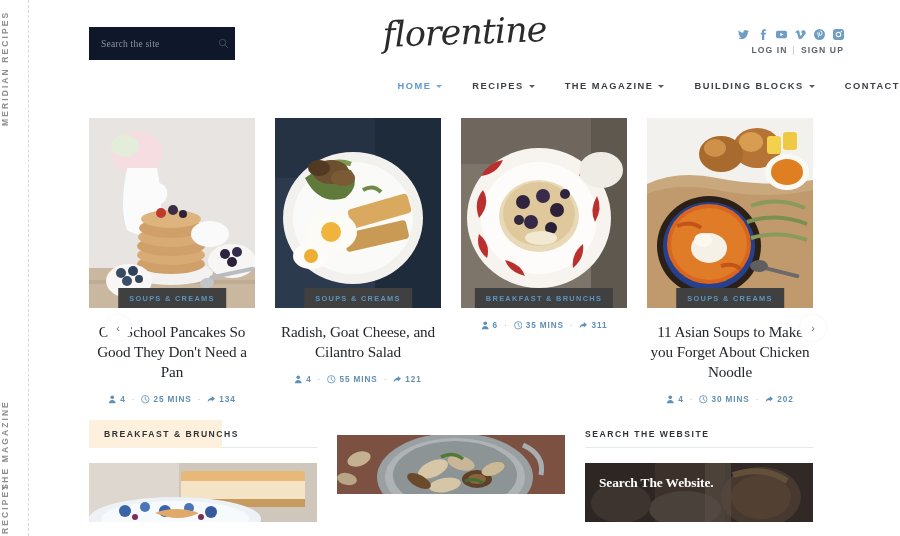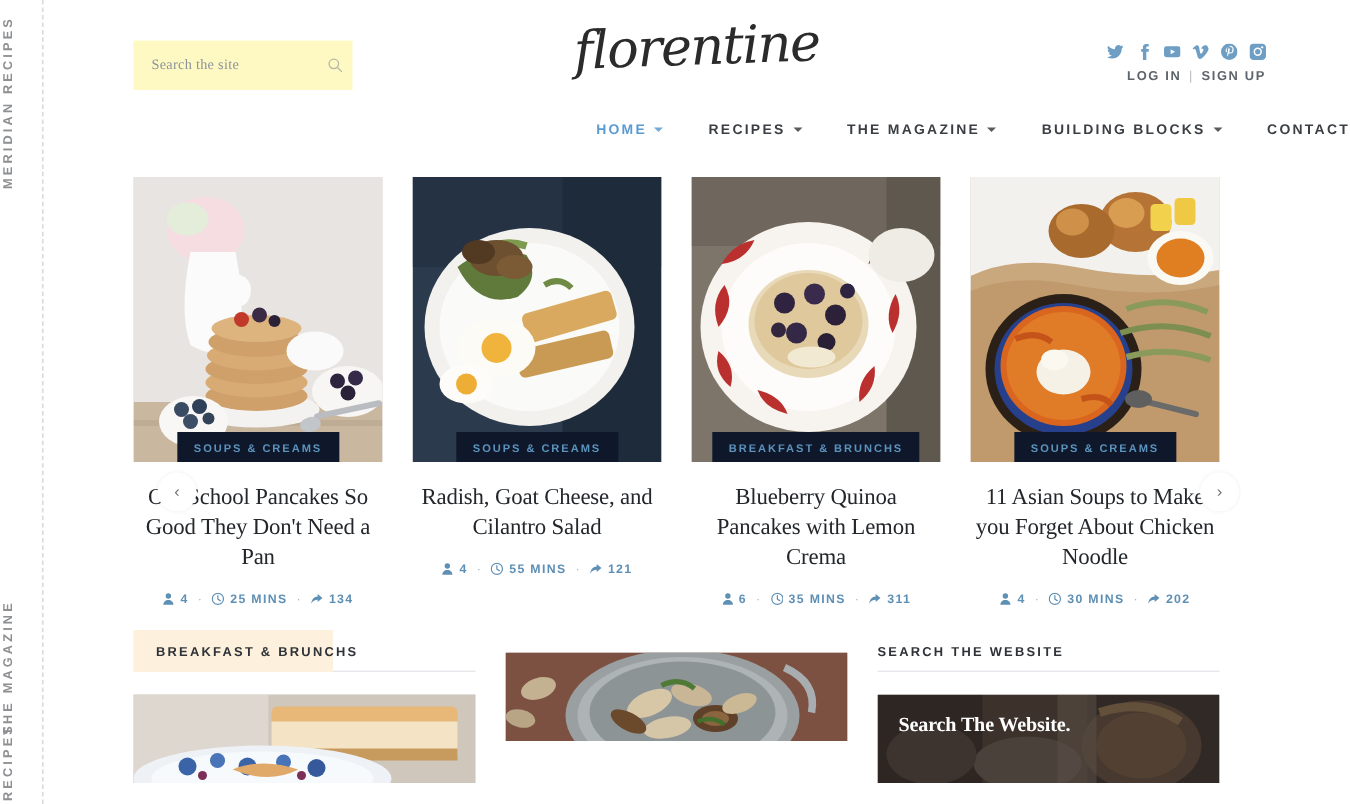--- a/index.html
+++ b/index.html
@@ -29,21 +29,21 @@
   .rail-1 { top: 8px;  height: 120px; }
   .rail-2 { top: 405px; height: 85px; }
   .rail-3 { top: 486px; height: 48px; }
 
   
   .header { position: absolute; left: 29px; top: 0; width: 871px; height: 108px; }
 
   .search-box {
     position: absolute; left: 60px; top: 27px;
     width: 146px; height: 33px;
-    background: #fef9c3;
+    background: #0f172a;
     display: flex; align-items: center;
     padding: 0 10px 0 12px;
   }
   .search-box input {
     border: 0; background: transparent; outline: none;
     flex: 1; font-size: 9.5px; color: #7e848b;
     font-family: "Liberation Serif", serif;
     letter-spacing: .2px;
   }
   .search-box input::placeholder { color: #8d939a; }
@@ -94,21 +94,21 @@
   .carousel { position: absolute; left: 29px; top: 110px; width: 871px; height: 292px; }
   .cards { position: absolute; left: 60px; top: 8px; display: flex; gap: 20px; }
   .card { width: 166px; }
   .card-img {
     position: relative; width: 166px; height: 190px;
     overflow: hidden; background: #d9d4cf;
   }
   .card-img .ph { position: absolute; inset: 0; }
   .badge {
     position: absolute; left: 50%; transform: translateX(-50%);
-    bottom: 0; background: #0f172a;
+    bottom: 0; background: #404040;
     font-size: 7.4px; font-weight: 700; letter-spacing: 1.3px;
     color: #5b93bd; padding: 6px 11px 5px; white-space: nowrap;
   }
   .card-title {
     margin-top: 14px; text-align: center;
     font-family: "Liberation Serif", serif;
     font-size: 15.2px; line-height: 1.32; color: #23272b;
     letter-spacing: -.1px;
   }
   .card-meta {
@@ -382,21 +382,20 @@
             <circle cx="96" cy="92" r="7" fill="#2c2139"></circle>
             <circle cx="70" cy="104" r="7" fill="#352847"></circle>
             <circle cx="90" cy="110" r="6" fill="#2a2036"></circle>
             <circle cx="58" cy="102" r="5" fill="#33263f"></circle>
             <circle cx="104" cy="76" r="5" fill="#2e2340"></circle>
             <ellipse cx="80" cy="120" rx="16" ry="7" fill="#f2e9d3"></ellipse>
             <ellipse cx="140" cy="52" rx="22" ry="18" fill="#efece6"></ellipse>
           </svg>
           <div class="badge">BREAKFAST &amp; BRUNCHS</div>
         </div>
-        <div class="card-title">Blueberry Quinoa Pancakes with Lemon Crema</div>
         <div class="card-meta">
           <span class="meta-grp">
             <svg viewBox="0 0 16 16">
                 <circle cx="8" cy="4.4" r="3.4"></circle>
                 <path d="M1.6 15.5c0-3.6 2.9-6.2 6.4-6.2s6.4 2.6 6.4 6.2z"></path>
               </svg>
             <span>6</span>
           </span>
           <span class="dot">·</span>
           <span class="meta-grp">

